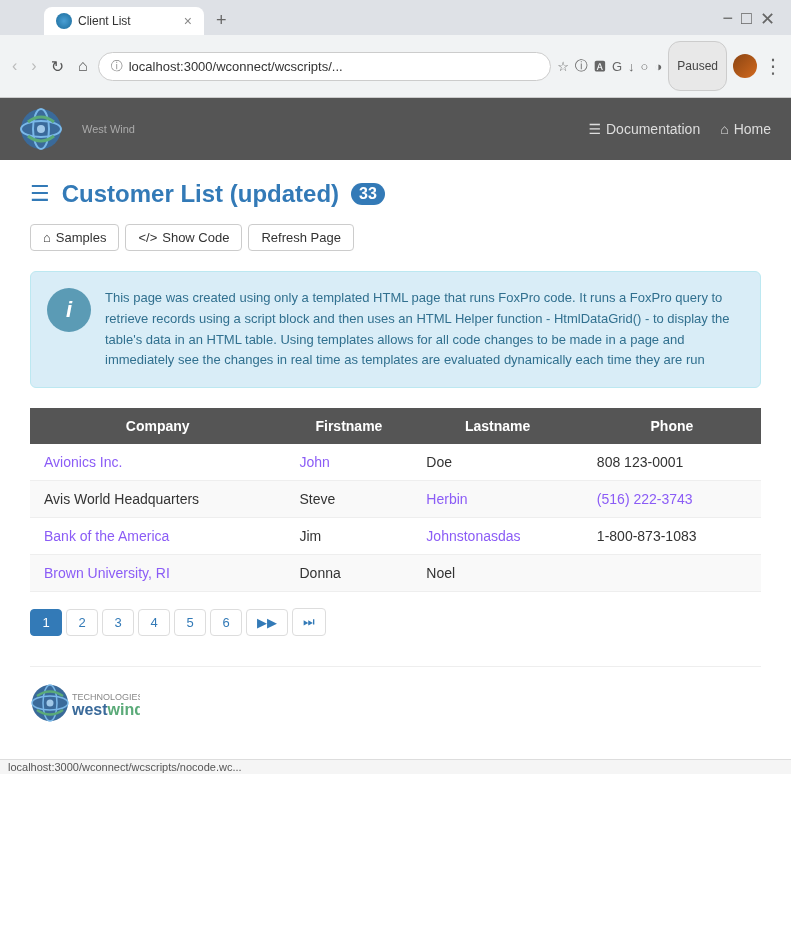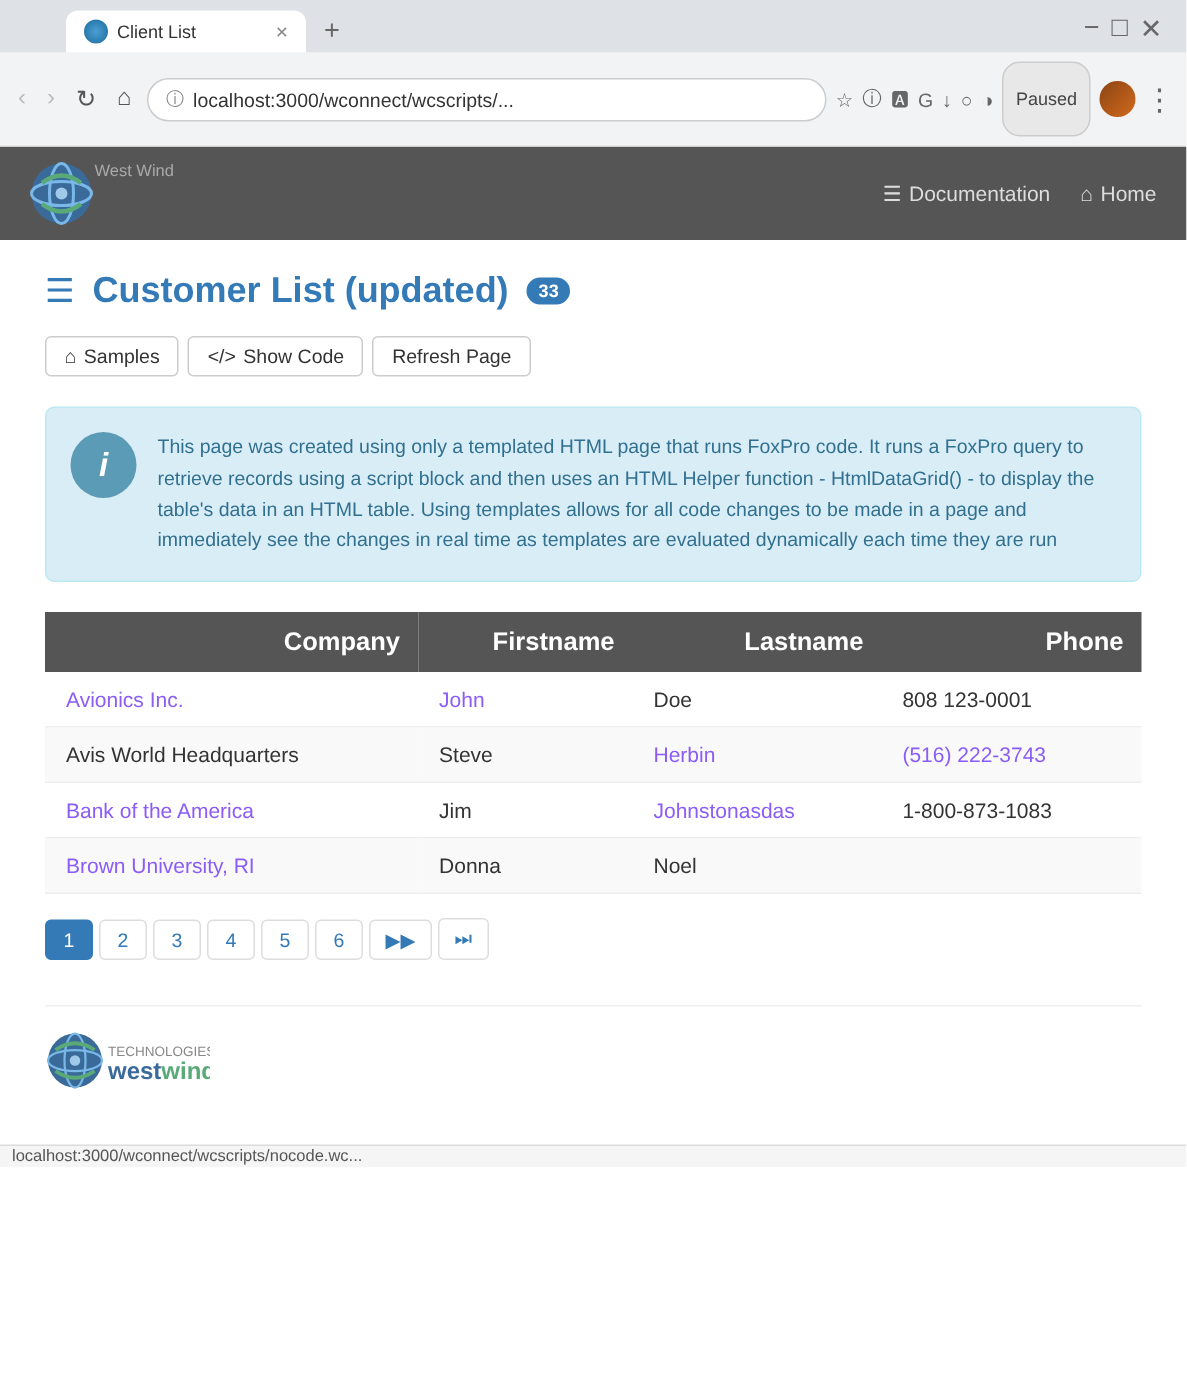--- a/index.html
+++ b/index.html
@@ -22,52 +22,52 @@
     .address-lock { color: #888; font-size: 12px; }
     .address-text { font-size: 13px; color: #333; }
     .address-icons { display: flex; gap: 6px; align-items: center; }
     .addr-icon { color: #666; font-size: 13px; }
     .paused-badge { background: #e8e8e8; border: 1px solid #ccc; border-radius: 12px; padding: 17px 8px; font-size: 12px; color: #444; }
     .profile-icon { width: 24px; height: 24px; border-radius: 50%; background: linear-gradient(135deg, #8b4513, #d2691e); }
     .menu-dots { color: #666; font-size: 20px; cursor: pointer; }
 
     
     .app-header { background: #555; padding: 10px 20px; display: flex; align-items: center; justify-content: space-between; }
-    .app-logo { display: flex; gap: 1px; }
+    .app-logo { display: flex; align-items: center; gap: 20px; }
     .logo-text { }
     .logo-subtitle { color: #aaa; font-size: 11px; }
     .logo-title { color: #fff; font-size: 22px; font-weight: bold; }
     .header-nav { display: flex; gap: 20px; }
     .header-nav-btn { background: none; border: none; color: #ddd; font-size: 14px; cursor: pointer; display: flex; align-items: center; gap: 5px; }
 
     
     .main-content { padding: 20px 30px; }
     .page-title-row { display: flex; align-items: center; gap: 12px; margin-bottom: 16px; }
     .title-icon { color: #337ab7; font-size: 22px; }
     .page-title { color: #337ab7; font-size: 24px; font-weight: bold; }
-    .badge { background: #337ab7; color: #fff; border-radius: 12px; padding: 2px 8px; font-size: 12px; font-weight: bold; }
+    .badge { background: #337ab7; color: #fff; border-radius: 12px; padding: 2px 8px; font-size: 16px; font-weight: bold; }
 
     
     .toolbar { display: flex; gap: 6px; margin-bottom: 20px; }
     .toolbar-btn { border: 1px solid #ccc; background: #fff; padding: 5px 12px; border-radius: 4px; font-size: 13px; cursor: pointer; color: #333; display: flex; align-items: center; gap: 5px; }
 
     
     .info-box { background: #d9edf7; border: 1px solid #bce8f1; border-radius: 6px; padding: 16px; display: flex; gap: 14px; margin-bottom: 20px; }
     .info-icon-circle { width: 44px; height: 44px; border-radius: 50%; background: #5b9bb5; flex-shrink: 0; display: flex; align-items: center; justify-content: center; color: #fff; font-size: 22px; font-weight: bold; font-style: italic; }
     .info-text { font-size: 13px; color: #31708f; line-height: 1.6; }
 
     
     .search-row { display: flex; margin-bottom: 14px; }
     .search-input { flex: 1; border: 1px solid #ccc; border-right: none; border-radius: 4px 0 0 4px; padding: 8px 12px; font-size: 14px; color: #555; outline: none; }
     .search-btn { background: #337ab7; border: none; color: #fff; padding: 8px 14px; border-radius: 0 4px 4px 0; cursor: pointer; font-size: 16px; }
 
     
     .data-table { width: 100%; border-collapse: collapse; margin-bottom: 16px; }
     .data-table thead tr { background: #555; color: #fff; }
-    .data-table thead th { padding: 10px 12px; text-align: right; font-size: 17px; }
+    .data-table thead th { padding: 10px 12px; text-align: center; font-size: 14px; }
     .data-table tbody tr { border-bottom: 1px solid #eee; }
     .data-table tbody tr:nth-child(even) { background: #f9f9f9; }
     .data-table tbody td { padding: 10px 14px; font-size: 14px; color: #333; }
     .data-table tbody td a { color: #8b5cf6; text-decoration: none; }
 
     
     .pagination { display: flex; gap: 4px; align-items: center; margin-bottom: 30px; }
     .page-btn { border: 1px solid #ddd; background: #fff; color: #337ab7; padding: 5px 10px; border-radius: 4px; cursor: pointer; font-size: 13px; min-width: 32px; text-align: center; }
     .page-btn.active { background: #337ab7; color: #fff; border-color: #337ab7; }
 

